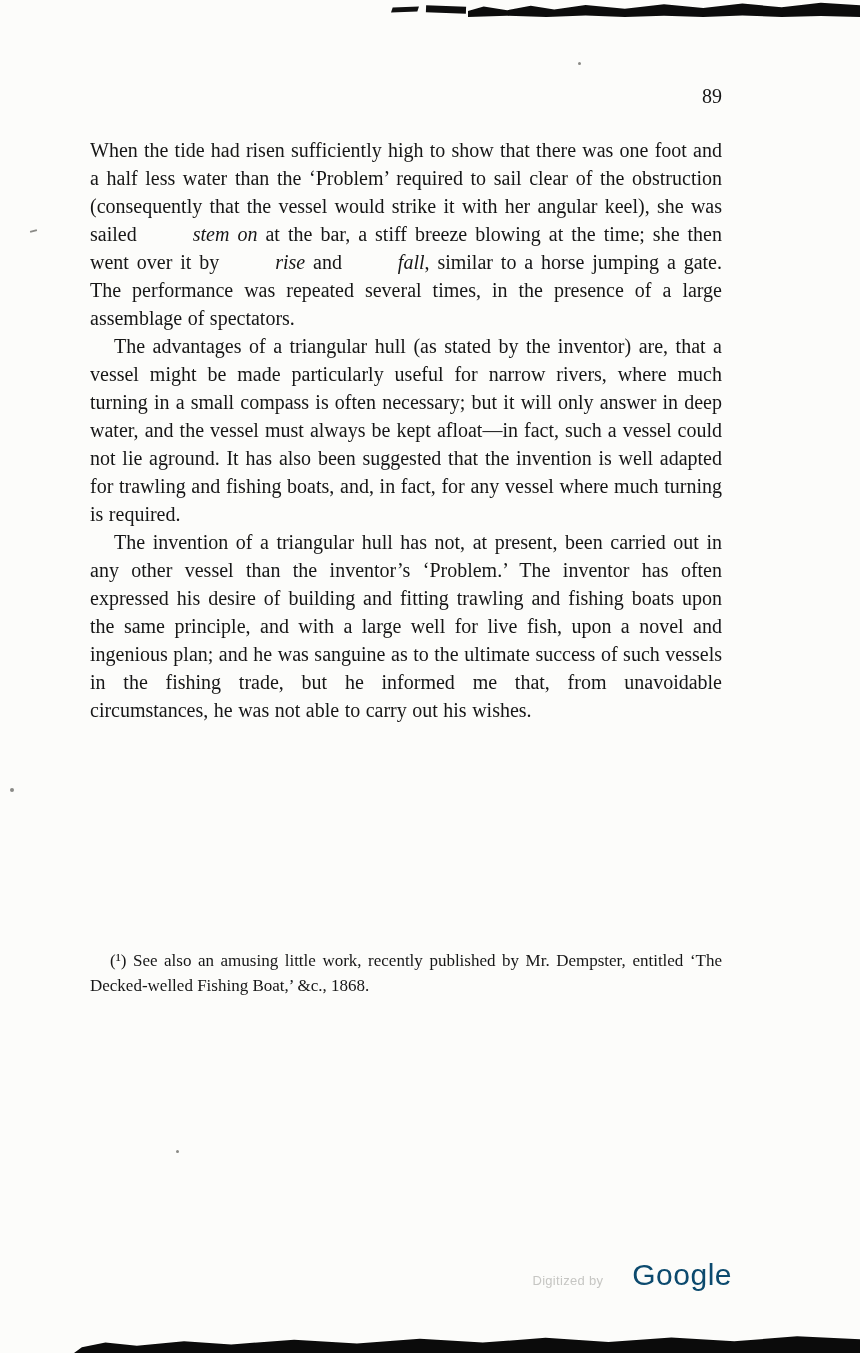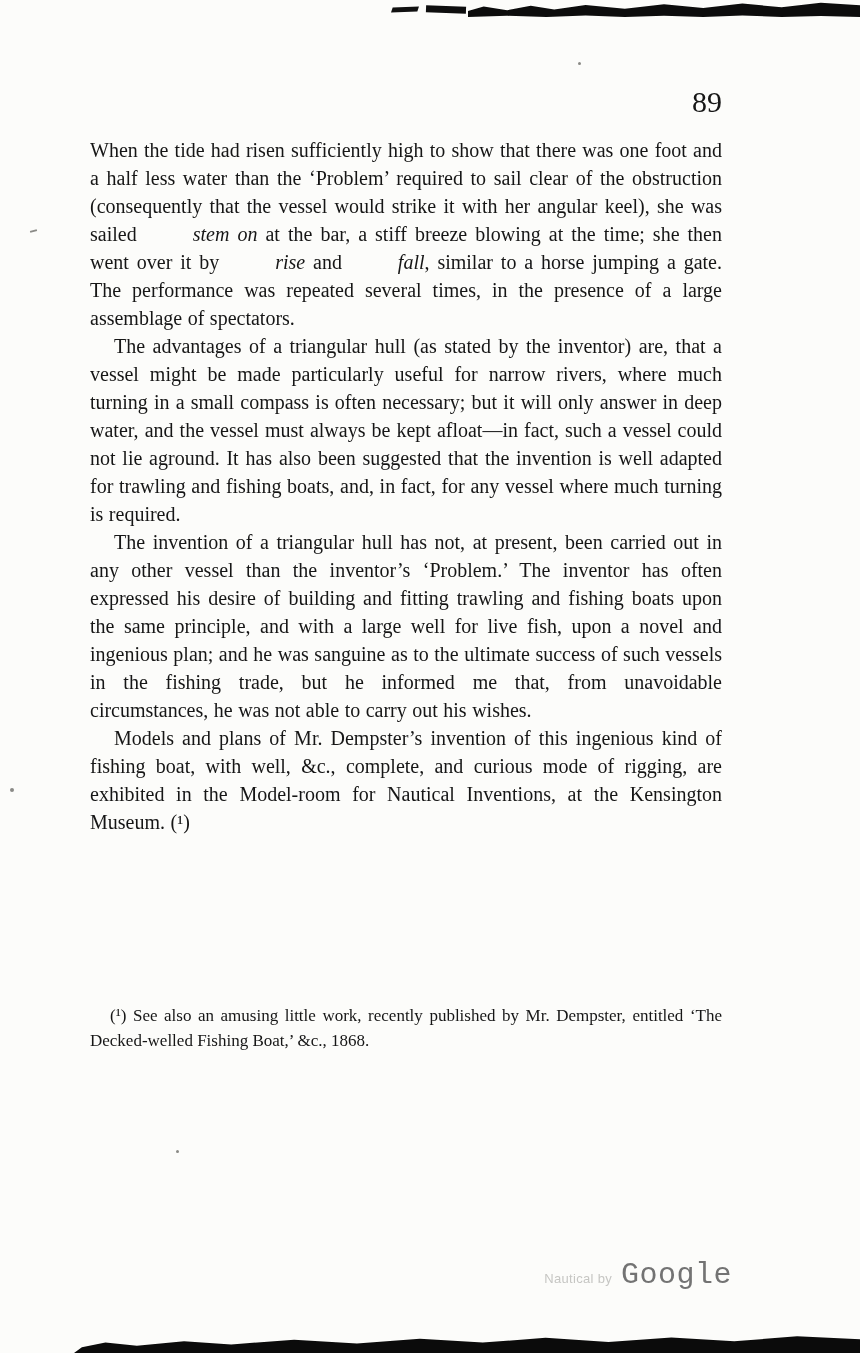--- a/index.html
+++ b/index.html
@@ -80,42 +80,42 @@
     display: block;
     text-align: center;
     font-size: 18px;
     letter-spacing: 1.6px;
     font-weight: 400;
   }
   .page-number {
     position: absolute;
     right: 0;
     top: -3px;
-    font-size: 30px;
+    font-size: 20px;
   }
 
   
   .body-text {
     position: absolute;
     top: 136px;
     left: 90px;
     width: 632px;
     font-size: 20px;
     line-height: 28px;
     text-align: justify;
     word-spacing: 0.5px;
   }
   .body-text p.para { text-indent: 0; }
   .body-text p.para.indent { text-indent: 24px; }
   .body-text em { font-style: italic; margin-left: 48px; }
 
   
   .footnote {
     position: absolute;
-    top: 1003px;
+    top: 948px;
     left: 90px;
     width: 632px;
     font-size: 17px;
     line-height: 25px;
     text-align: justify;
     text-indent: 20px;
   }
 
   
   .watermark {
@@ -126,24 +126,25 @@
     align-items: baseline;
     gap: 9px;
   }
   .digitized-by {
     font-family: "Liberation Sans", sans-serif;
     font-size: 13px;
     color: #c6c6c3;
     letter-spacing: 0.3px;
   }
   .google-logo {
-    font-family: Liberation Mono, monospace;
+    font-family: Liberation Sans, sans-serif;
     font-size: 30px;
-    color: #737373;
+    color: #0c4a6e;
     letter-spacing: 0.5px;
+    margin-left: 20px;
   }
 </style>
 </head>
 <body>
 
 <div class="page">
 
   <div class="artifact-top"></div>
   <div class="scan-dash-1"></div>
   <div class="scan-dash-2"></div>
@@ -154,23 +155,22 @@
   <div class="speck speck-4"></div>
 
   <div class="header">
     <span class="page-number">89</span>
   </div>
 
   <div class="body-text">
       <p class="para"><span>When the tide had risen sufficiently high to show that there was one foot and a half less water than the ‘Problem’ required to sail clear of the obstruction (consequently that the vessel would strike it with her angular keel), she was sailed </span><em>stem on</em><span> at the bar, a stiff breeze blowing at the time; she then went over it by </span><em>rise</em><span> and </span><em>fall</em><span>, similar to a horse jumping a gate. The performance was repeated several times, in the presence of a large assemblage of spectators.</span></p>
       <p class="para indent"><span>The advantages of a triangular hull (as stated by the inventor) are, that a vessel might be made particularly useful for narrow rivers, where much turning in a small compass is often necessary; but it will only answer in deep water, and the vessel must always be kept afloat—in fact, such a vessel could not lie aground.  It has also been suggested that the invention is well adapted for trawling and fishing boats, and, in fact, for any vessel where much turning is required.</span></p>
       <p class="para indent"><span>The invention of a triangular hull has not, at present, been carried out in any other vessel than the inventor’s ‘Problem.’ The inventor has often expressed his desire of building and fitting trawling and fishing boats upon the same principle, and with a large well for live fish, upon a novel and ingenious plan; and he was sanguine as to the ultimate success of such vessels in the fishing trade, but he informed me that, from unavoidable circumstances, he was not able to carry out his wishes.</span></p>
-      <p class="para indent"><span>Models and plans of Mr. Dempster’s invention of this ingenious kind of fishing boat, with well, &amp;c., complete, and curious mode of rigging, are exhibited in the Model-room for Nautical Inventions, at the Kensington Museum. (¹)</span></p>
     </div>
 
   <div class="footnote">(¹) See also an amusing little work, recently published by Mr. Dempster, entitled ‘The Decked-welled Fishing Boat,’ &amp;c., 1868.</div>
 
   <div class="watermark">
-    <span class="digitized-by">Nautical by</span>
+    <span class="digitized-by">Digitized by</span>
     <span class="google-logo">Google</span>
   </div>
 
 </div>
 
 </body></html>

